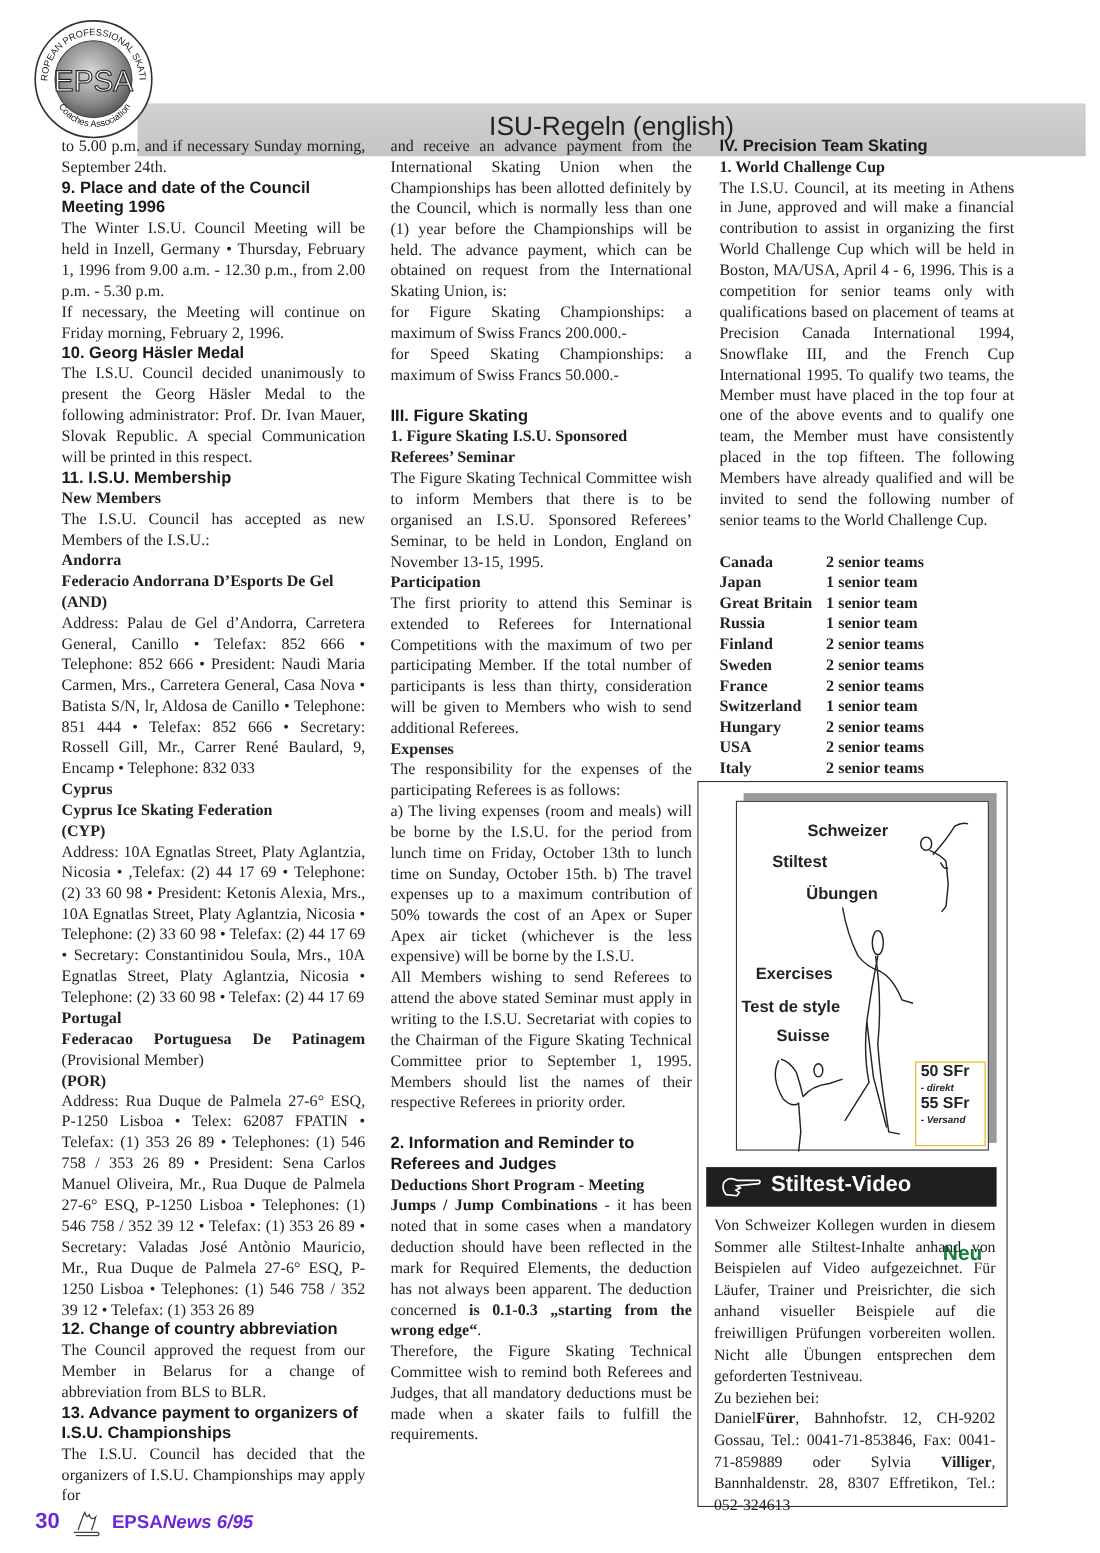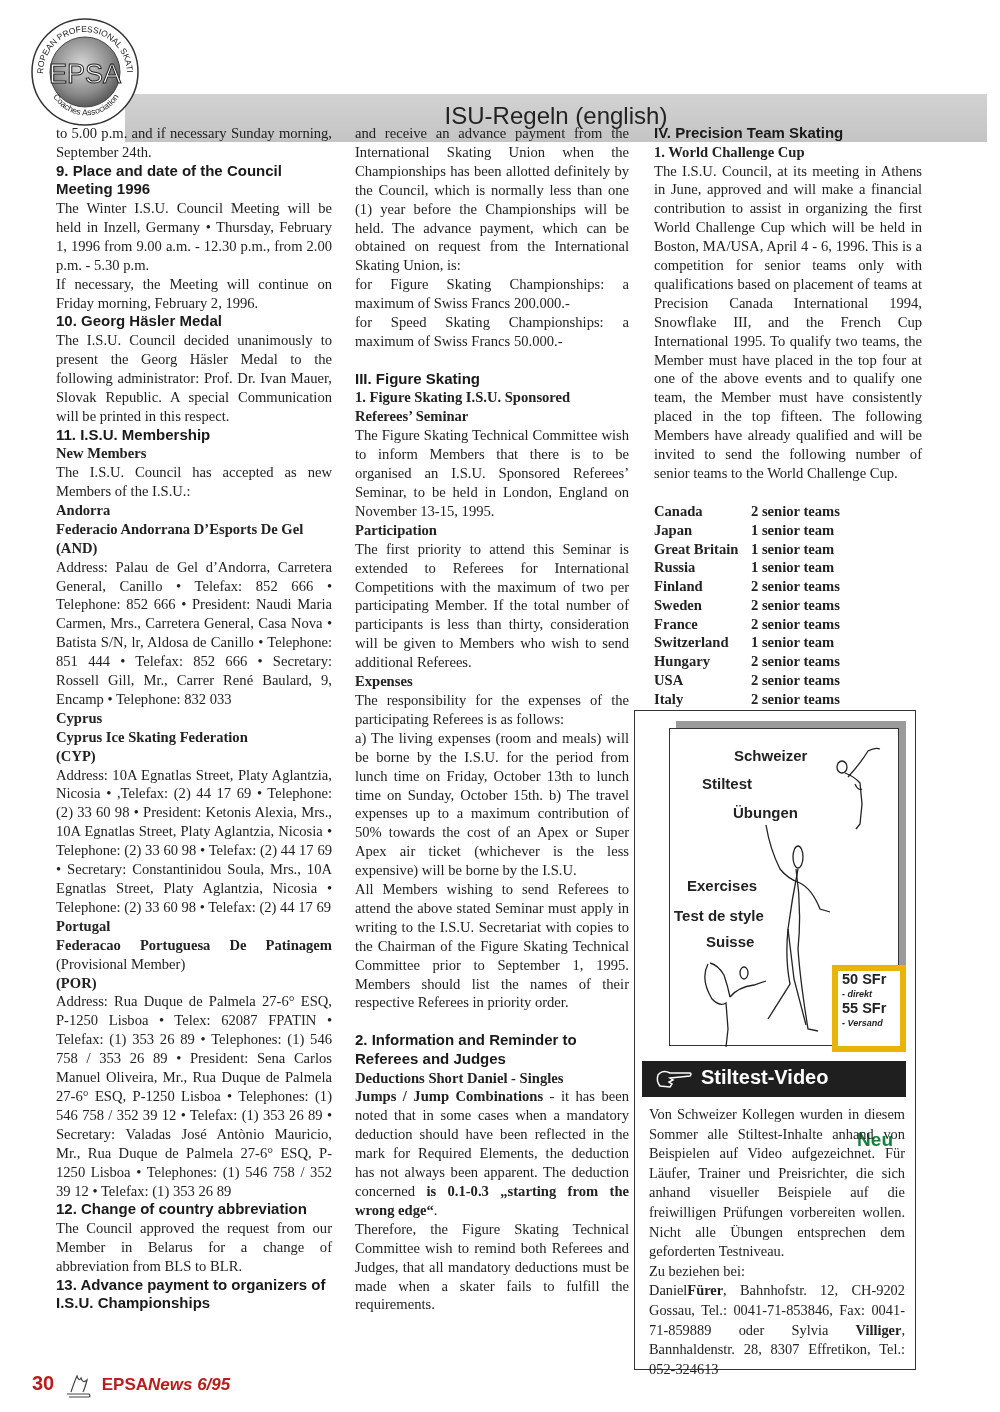--- a/index.html
+++ b/index.html
@@ -22,34 +22,34 @@
   .teams{margin-top:19px;font-weight:bold;border-collapse:collapse;font-size:14.6px;}
   .teams td{padding:0;line-height:18.8px;}
   .teams td.country{width:97px;}
   .ad{position:absolute;left:634px;top:710px;width:282px;height:660px;
       border:1.5px solid #333;box-sizing:border-box;}
   .poster-shadow{position:absolute;left:41px;top:10px;width:230px;height:318px;background:#9a9a9a;}
   .poster{position:absolute;left:34px;top:17px;width:230px;height:318px;background:#fff;
       border:1.5px solid #333;box-sizing:border-box;padding-left:44px;}
   .pw{position:absolute;font-family:"Liberation Sans","DejaVu Sans",sans-serif;font-weight:bold;
       font-size:15px;color:#222;}
-  .price{position:absolute;left:162px;top:236px;width:62px;height:75px;border:6px solid #eab308;
+  .price{position:absolute;left:162px;top:236px;width:62px;height:75px;border:1px solid #eab308;
       font-family:"Liberation Sans","DejaVu Sans",sans-serif;font-weight:bold;background:#fff;}
   .price .big{font-size:14.5px;display:block;padding-left:4px;line-height:17px;}
   .price .small{font-size:9px;display:block;padding-left:4px;line-height:12px;font-style:italic;}
   .video-bar{position:absolute;left:7px;top:350px;width:264px;height:36px;background:#1f1f1f;}
   .video-title{position:absolute;left:59px;top:5px;color:#fff;font-family:"Liberation Sans","DejaVu Sans",sans-serif;
       font-weight:bold;font-size:20px;}
   .neu{position:absolute;right:8px;top:5px;background:#fff;color:#15803d;padding:16px 5px;
       font-family:"Liberation Sans","DejaVu Sans",sans-serif;font-weight:bold;font-size:19px;line-height:26px;margin-top:45px;}
   .hand{position:absolute;left:12px;top:6px;width:40px;height:24px;}
   .ad-text{position:absolute;left:14px;top:394px;width:256px;font-size:14.4px;line-height:19.6px;text-align:justify;}
   .ad-text p{margin:0;}
   .footer{position:absolute;left:32px;top:1372px;font-family:"Liberation Sans","DejaVu Sans",sans-serif;
-      font-weight:bold;font-size:17px;color:#b91c1c;}
+      font-weight:bold;font-size:17px;color:#6d28d9;}
   .footer .num{font-size:20px;}
   .footer .news{font-style:italic;}
   .footer-icon{display:inline-block;vertical-align:middle;width:30px;height:24px;margin:0 4px;}
 </style>
 </head>
 <body>
 
 <div class="header-bar">
   <div class="header-title">ISU-Regeln (english)</div>
 </div>
@@ -89,39 +89,40 @@
   <p class="h3">Cyprus Ice Skating Federation</p>
   <p class="h3">(CYP)</p>
   <p>Address: 10A Egnatlas Street, Platy Aglantzia, Nicosia • ,Telefax: (2) 44 17 69 • Telephone: (2) 33 60 98 • President: Ketonis Alexia, Mrs., 10A Egnatlas Street, Platy Aglantzia, Nicosia • Telephone: (2) 33 60 98 • Telefax: (2) 44 17 69 • Secretary: Constantinidou Soula, Mrs., 10A Egnatlas Street, Platy Aglantzia, Nicosia • Telephone: (2) 33 60 98 • Telefax: (2) 44 17 69</p>
   <p class="h3">Portugal</p>
   <p><b>Federacao Portuguesa De Patinagem</b><span> (Provisional Member)</span></p>
   <p class="h3">(POR)</p>
   <p>Address: Rua Duque de Palmela 27-6° ESQ, P-1250 Lisboa • Telex: 62087 FPATIN • Telefax: (1) 353 26 89 • Telephones: (1) 546 758 / 353 26 89 • President: Sena Carlos Manuel Oliveira, Mr., Rua Duque de Palmela 27-6° ESQ, P-1250 Lisboa • Telephones: (1) 546 758 / 352 39 12 • Telefax: (1) 353 26 89 • Secretary: Valadas José Antònio Mauricio, Mr., Rua Duque de Palmela 27-6° ESQ, P-1250 Lisboa • Telephones: (1) 546 758 / 352 39 12 • Telefax: (1) 353 26 89</p>
   <p class="h2">12. Change of country abbreviation</p>
   <p>The Council approved the request from our Member in Belarus for a change of abbreviation from BLS to BLR.</p>
   <p class="h2">13. Advance payment to organizers of I.S.U. Championships</p>
+  <p>The I.S.U. Council has decided that the organizers of I.S.U. Championships may apply for</p>
 </div>
 
 <div class="col c2">
   <p>and receive an advance payment from the International Skating Union when the Championships has been allotted definitely by the Council, which is normally less than one (1) year before the Championships will be held. The advance payment, which can be obtained on request from the International Skating Union, is:</p>
   <p>for Figure Skating Championships: a maximum of Swiss Francs 200.000.-</p>
   <p>for Speed Skating Championships: a maximum of Swiss Francs 50.000.-</p>
   <div class="gap"></div>
   <p class="h2">III. Figure Skating</p>
   <p class="h3">1. Figure Skating I.S.U. Sponsored Referees’ Seminar</p>
   <p>The Figure Skating Technical Committee wish to inform Members that there is to be organised an I.S.U. Sponsored Referees’ Seminar, to be held in London, England on November 13-15, 1995.</p>
   <p class="h3">Participation</p>
   <p>The first priority to attend this Seminar is extended to Referees for International Competitions with the maximum of two per participating Member. If the total number of participants is less than thirty, consideration will be given to Members who wish to send additional Referees.</p>
   <p class="h3">Expenses</p>
   <p>The responsibility for the expenses of the participating Referees is as follows:</p>
   <p>a) The living expenses (room and meals) will be borne by the I.S.U. for the period from lunch time on Friday, October 13th to lunch time on Sunday, October 15th. b) The travel expenses up to a maximum contribution of 50% towards the cost of an Apex or Super Apex air ticket (whichever is the less expensive) will be borne by the I.S.U.</p>
   <p>All Members wishing to send Referees to attend the above stated Seminar must apply in writing to the I.S.U. Secretariat with copies to the Chairman of the Figure Skating Technical Committee prior to September 1, 1995. Members should list the names of their respective Referees in priority order.</p>
   <div class="gap"></div>
   <p class="h2">2. Information and Reminder to Referees and Judges</p>
-  <p class="h3">Deductions Short Daniel - Singles</p>
+  <p class="h3">Deductions Short Program - Meeting</p>
   <p><b>Jumps / Jump Combinations</b><span> - it has been noted that in some cases when a mandatory deduction should have been reflected in the mark for Required Elements, the deduction has not always been apparent. The deduction concerned </span><b>is 0.1-0.3 „starting from the wrong edge“</b><span>.</span></p>
   <p>Therefore, the Figure Skating Technical Committee wish to remind both Referees and Judges, that all mandatory deductions must be made when a skater fails to fulfill the requirements.</p>
 </div>
 
 <div class="col c3">
   <p class="h2">IV. Precision Team Skating</p>
   <p class="h3">1. World Challenge Cup</p>
   <p>The I.S.U. Council, at its meeting in Athens in June, approved and will make a financial contribution to assist in organizing the first World Challenge Cup which will be held in Boston, MA/USA, April 4 - 6, 1996. This is a competition for senior teams only with qualifications based on placement of teams at Precision Canada International 1994, Snowflake III, and the French Cup International 1995. To qualify two teams, the Member must have placed in the top four at one of the above events and to qualify one team, the Member must have consistently placed in the top fifteen. The following Members have already qualified and will be invited to send the following number of senior teams to the World Challenge Cup.</p>
   <table class="teams">
     <tbody id="teams-body">

